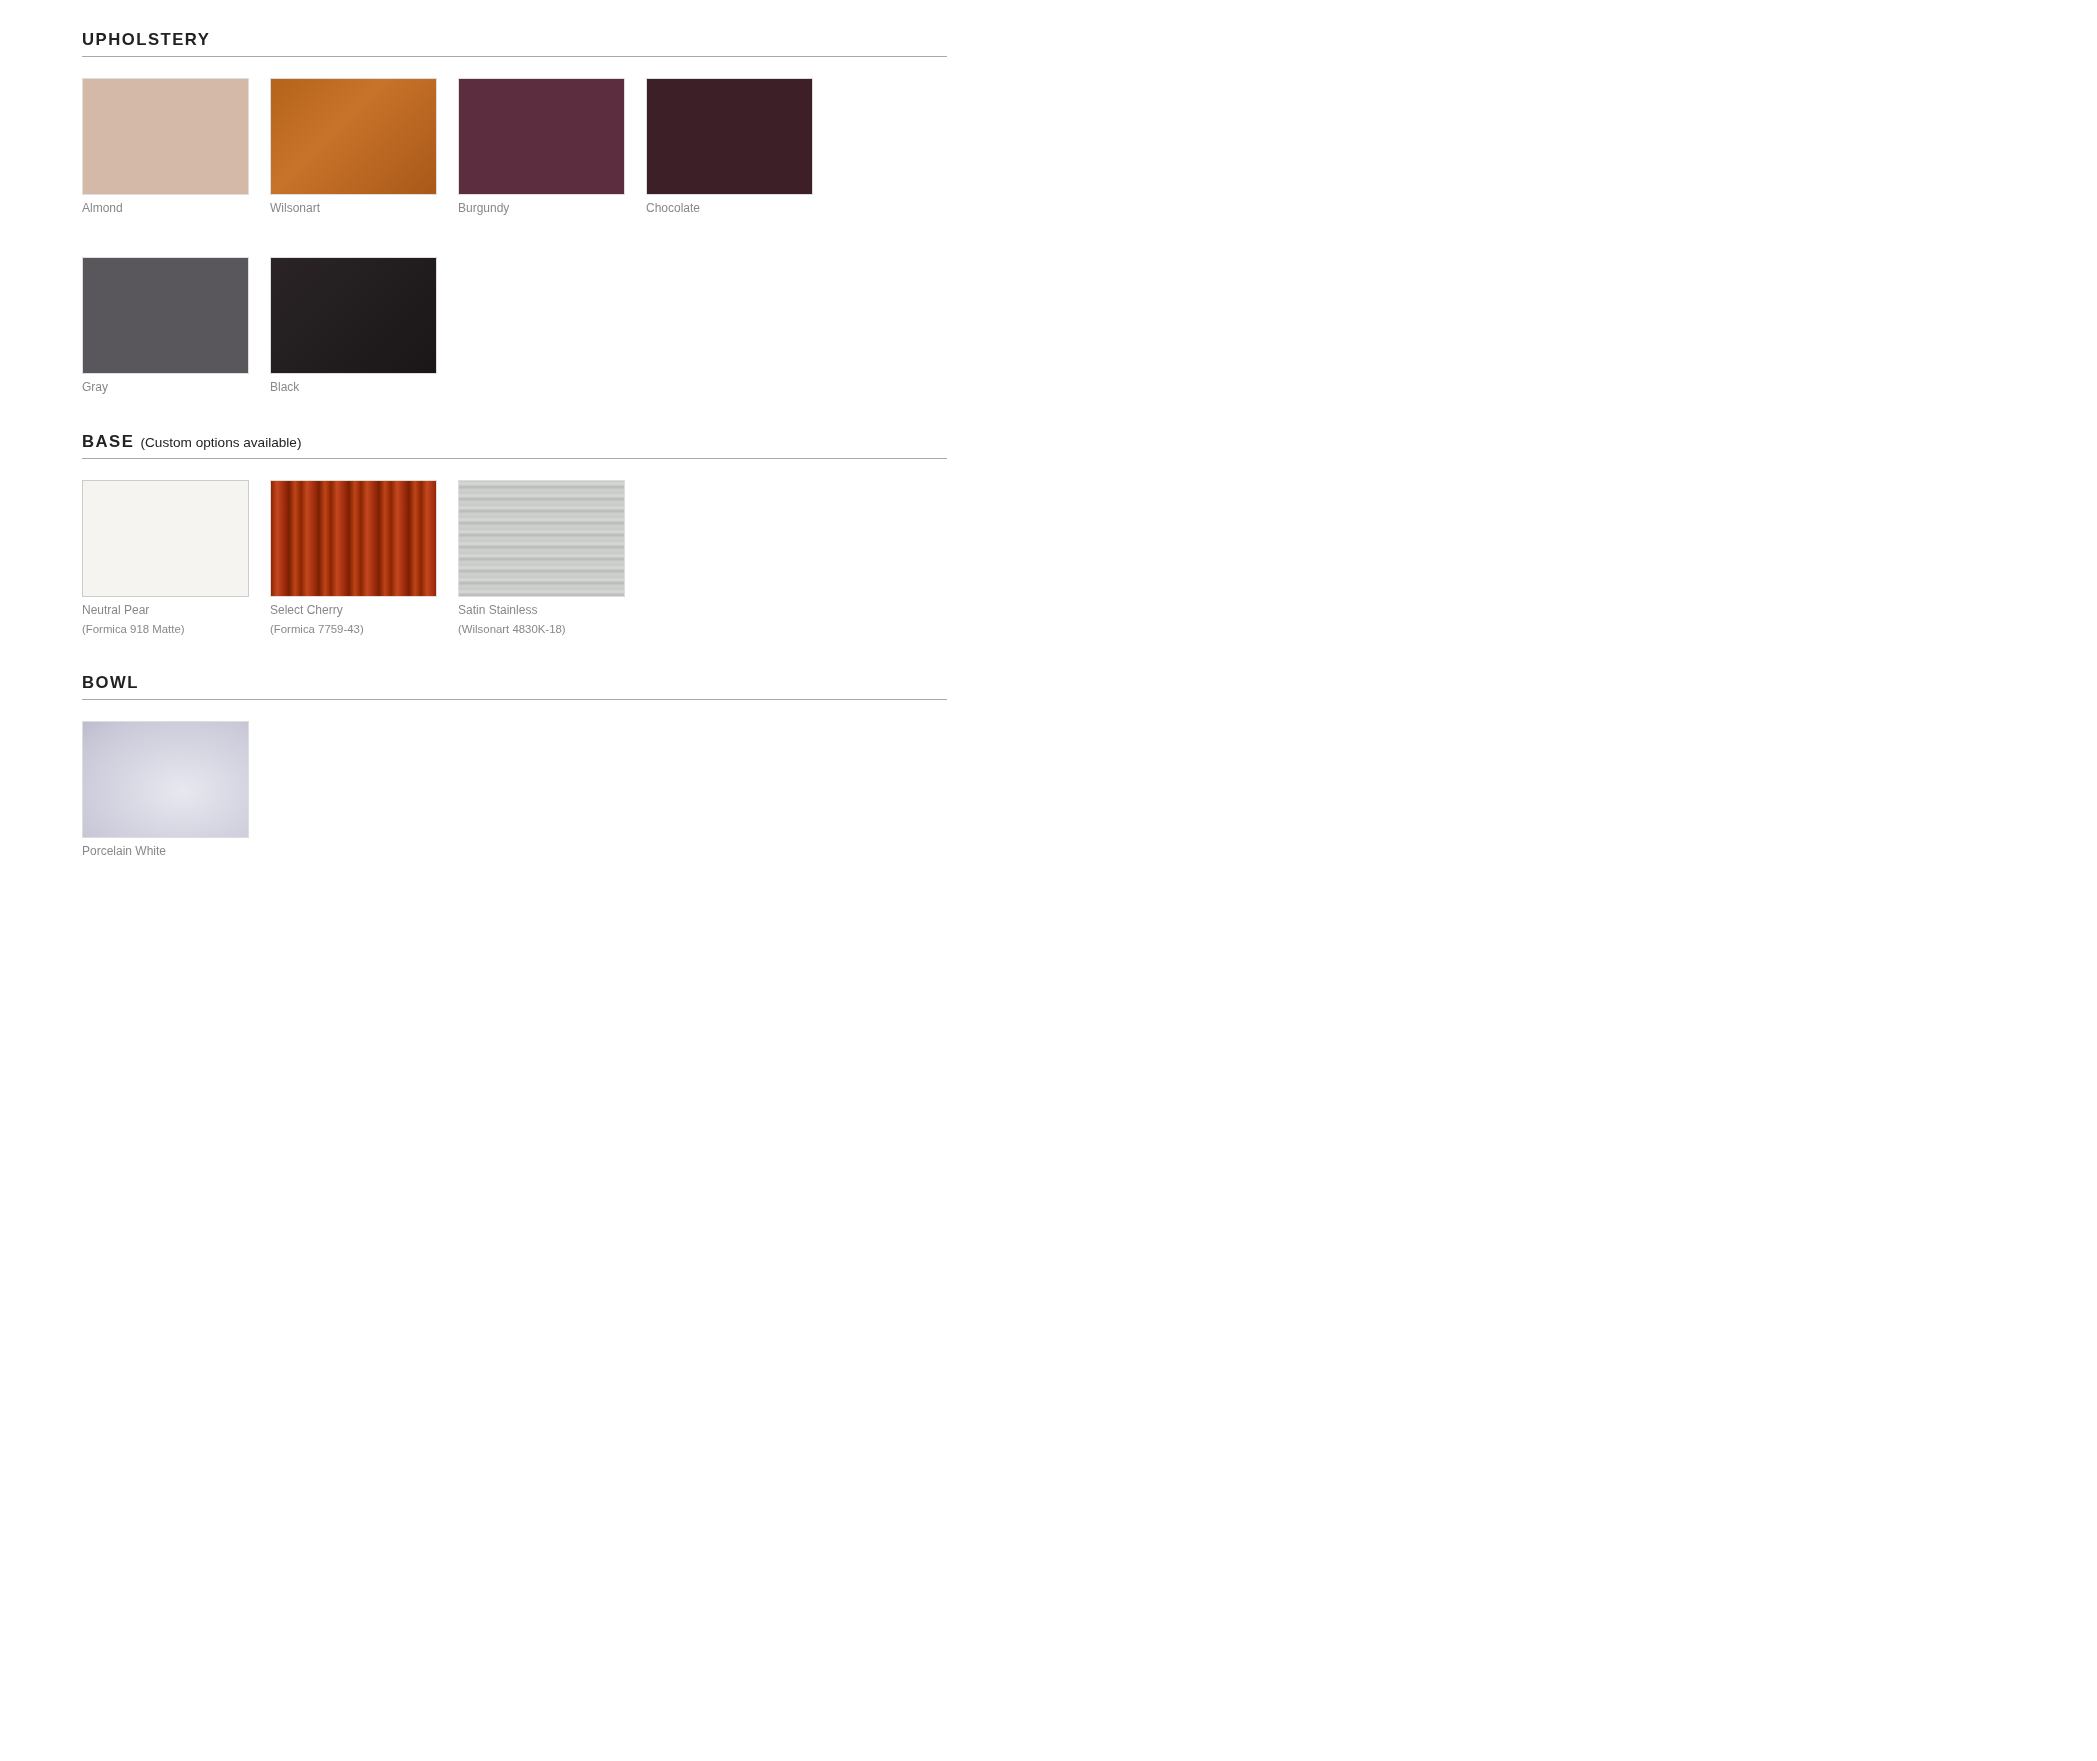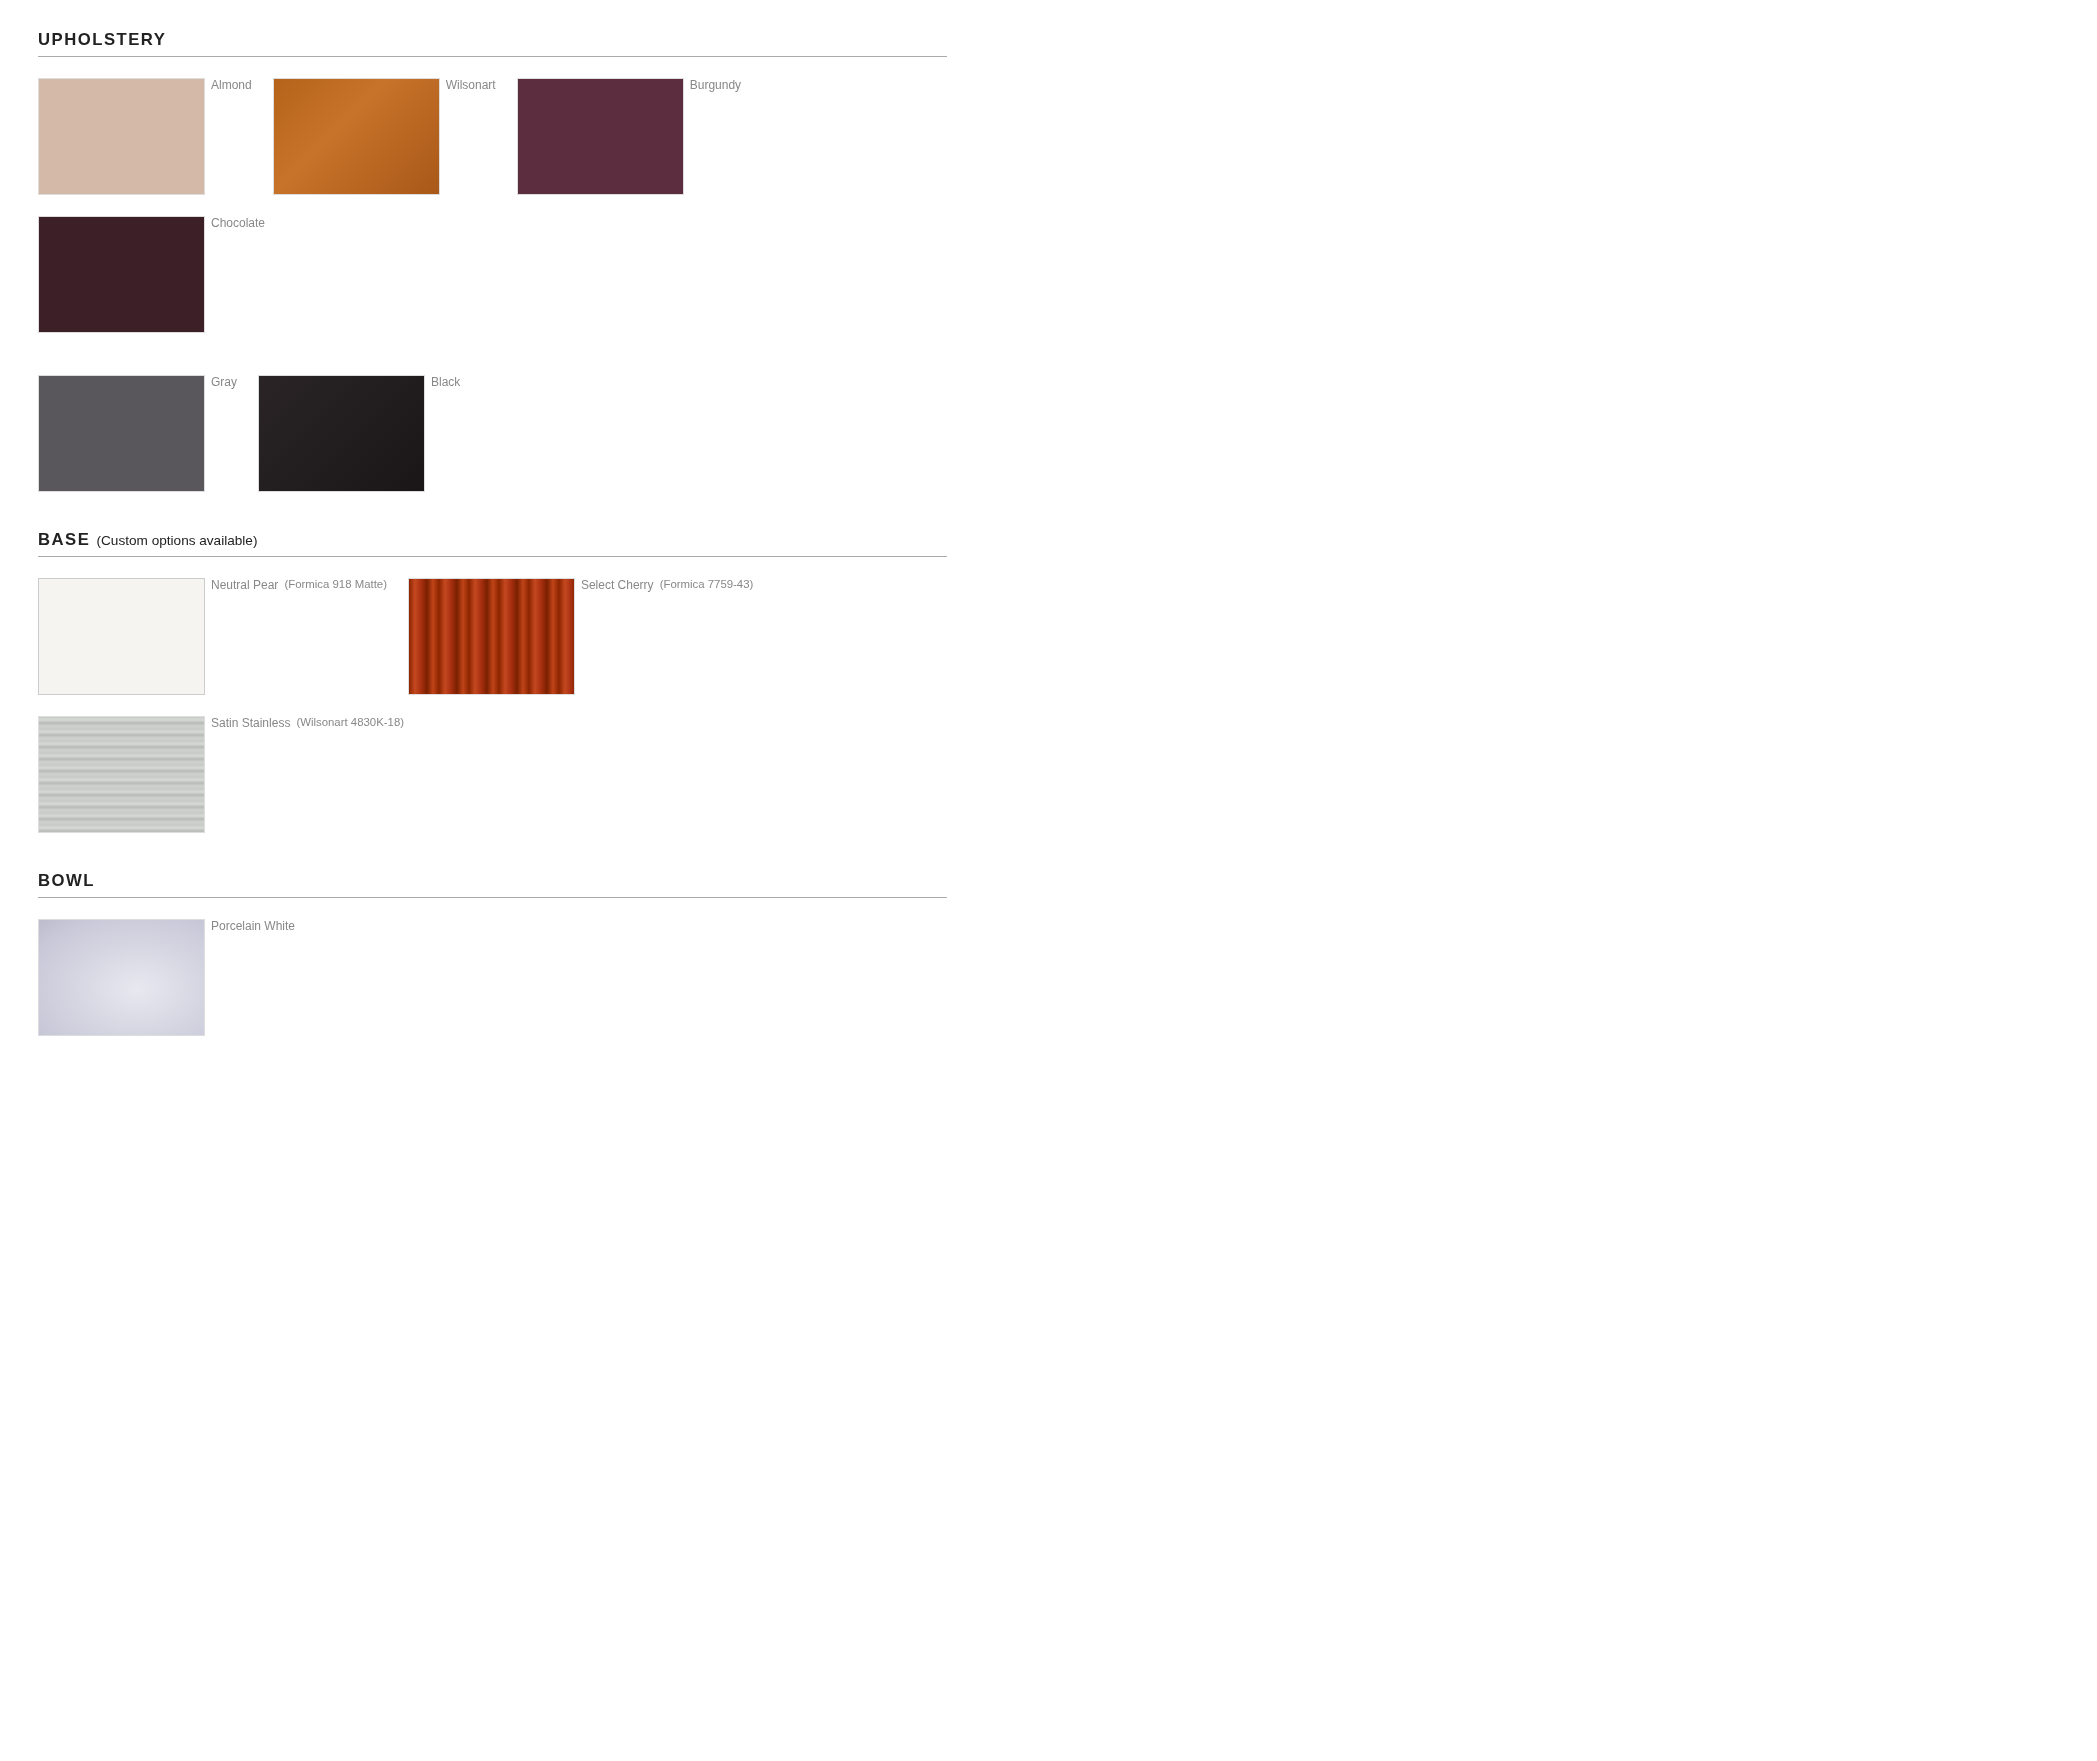--- a/index.html
+++ b/index.html
@@ -28,31 +28,32 @@
     }
 
     .section-divider {
       border: none;
       border-top: 0.8px solid #aaa;
       margin-bottom: 21px;
     }
 
     .section {
       margin-bottom: 38px;
+      margin-left: 44px;
     }
 
     .swatches-grid {
       display: flex;
       flex-wrap: wrap;
       gap: 21px;
     }
 
     .swatch-item {
       display: flex;
-      flex-direction: row;
+      flex-direction: column;
       gap: 6px;
     }
 
     .swatch-box {
       width: 167px;
       height: 117px;
       border: 0.8px solid #ddd;
     }
 
     .swatch-label {

